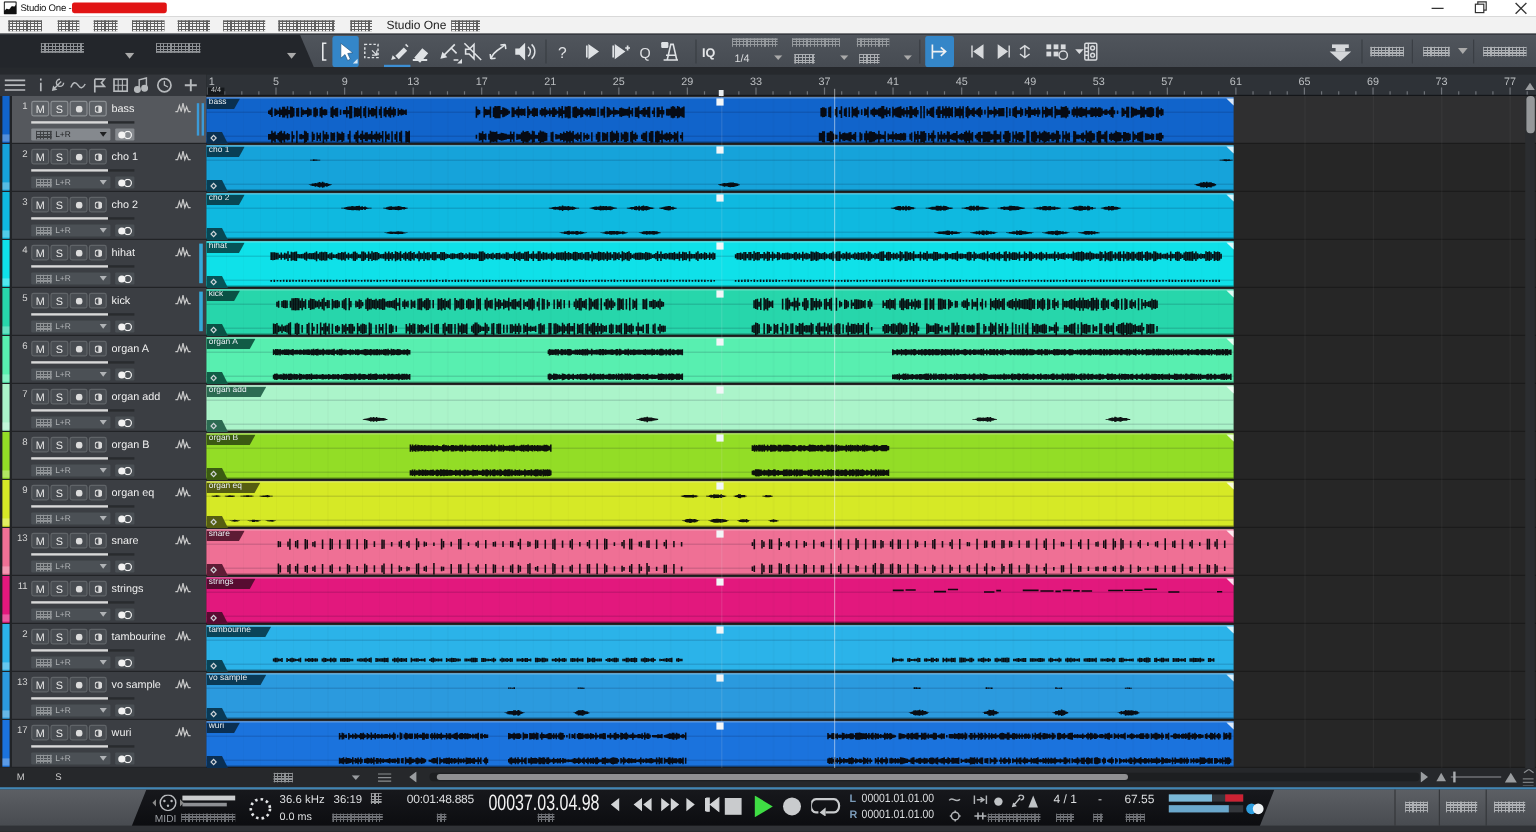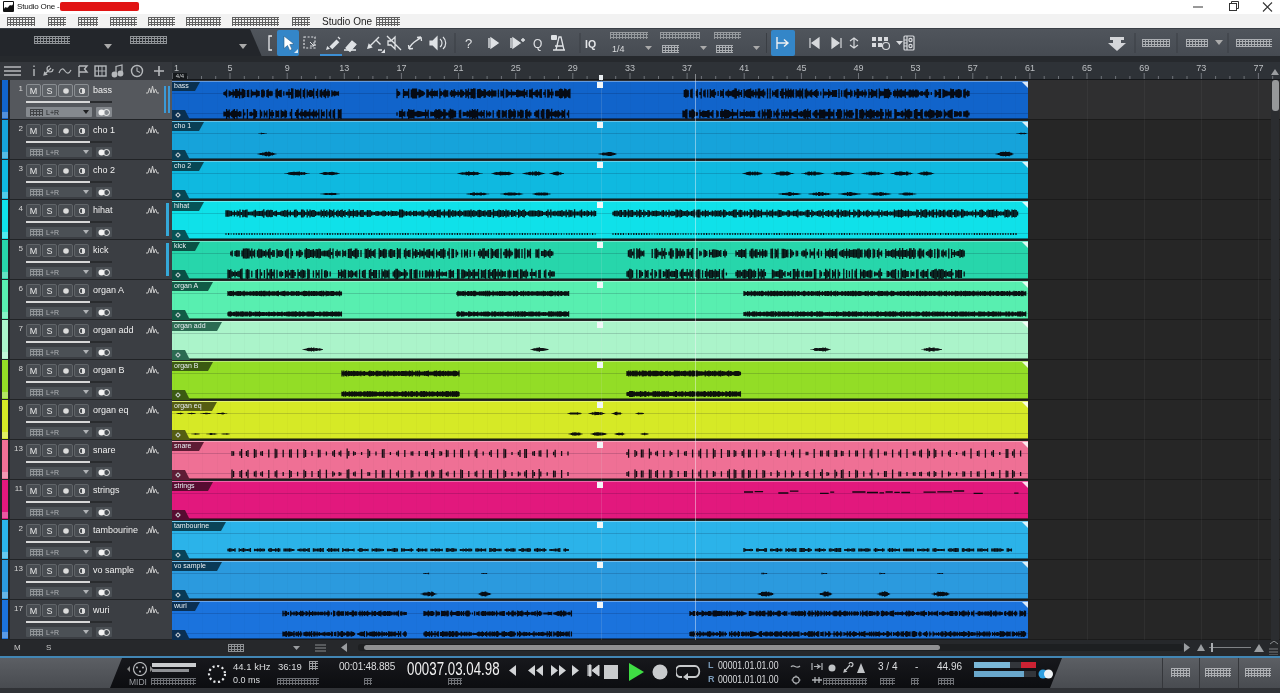--- a/index.html
+++ b/index.html
@@ -894,21 +894,21 @@
       <circle cx="17" cy="5.5" r="1" fill="#b8babd"></circle>
       <circle cx="14" cy="9.5" r="1" fill="#b8babd"></circle>
     </svg>
 <div class="tx" style="left:129px;top:19px;font-size:8.5px;color:#9a9da2">MIDI</div>
 <div class="abs" style="left:152px;top:5px;width:44px;height:4px;background:#caccce"></div>
 <div class="abs" style="left:152px;top:11px;width:37px;height:3px;background:#8e9094"></div>
 <div style="position:absolute;left:151px;top:20px;width:45px;height:7px;background-image:repeating-linear-gradient(to bottom,#9a9da2 0,#9a9da2 1px,transparent 1px,transparent 2.3px),repeating-linear-gradient(to right,#9a9da2 0,#9a9da2 1px,transparent 1px,transparent 3px);opacity:0.68;"></div>
 <svg class="abs" style="left:206px;top:5px" width="22" height="22">
       <circle cx="11" cy="11" r="8" fill="none" stroke="#e4e6e8" stroke-width="2.2" stroke-dasharray="2.1 2.6"></circle>
     </svg>
-<div class="tx" style="left:233px;top:3px;font-size:9.5px;color:#dcdee0">44.1 kHz</div>
+<div class="tx" style="left:233px;top:3px;font-size:9.5px;color:#dcdee0">36.6 kHz</div>
 <div class="tx" style="left:233px;top:17px;font-size:9px;color:#dcdee0">0.0 ms</div>
 <div class="tx" style="left:278px;top:3px;font-size:9.5px;color:#dcdee0">36:19</div>
 <div style="position:absolute;left:309px;top:3px;width:9px;height:9px;background-image:repeating-linear-gradient(to bottom,#dcdee0 0,#dcdee0 1px,transparent 1px,transparent 2.3px),repeating-linear-gradient(to right,#dcdee0 0,#dcdee0 1px,transparent 1px,transparent 3px);opacity:0.68;"></div>
 <div style="position:absolute;left:277px;top:20px;width:42px;height:7px;background-image:repeating-linear-gradient(to bottom,#9a9da2 0,#9a9da2 1px,transparent 1px,transparent 2.3px),repeating-linear-gradient(to right,#9a9da2 0,#9a9da2 1px,transparent 1px,transparent 3px);opacity:0.68;"></div>
 <div class="tx" style="left:339px;top:3px;font-size:10px;color:#dcdee0;letter-spacing:-0.2px">00:01:48.885</div>
 <div style="position:absolute;left:364px;top:20px;width:8px;height:7px;background-image:repeating-linear-gradient(to bottom,#9a9da2 0,#9a9da2 1px,transparent 1px,transparent 2.3px),repeating-linear-gradient(to right,#9a9da2 0,#9a9da2 1px,transparent 1px,transparent 3px);opacity:0.68;"></div>
 <div class="tx" style="left:407px;top:0px;font-size:18.5px;color:#f2f2f2;transform:scaleX(0.72);transform-origin:0 0">00037.03.04.98</div>
 <div style="position:absolute;left:448px;top:20px;width:14px;height:7px;background-image:repeating-linear-gradient(to bottom,#9a9da2 0,#9a9da2 1px,transparent 1px,transparent 2.3px),repeating-linear-gradient(to right,#9a9da2 0,#9a9da2 1px,transparent 1px,transparent 3px);opacity:0.68;"></div>
 <svg class="abs" style="left:508px;top:6px" width="92" height="13" fill="#d2d4d6">
 <path d="M8 1 L1 6.5 L8 12 Z"></path>
@@ -940,25 +940,25 @@
         <path d="M6 14.5 V16 M6 22 V23.5 M1.5 19 H3 M9 19 H10.5"></path>
 <path d="M22 19 H32 M25 16 V22 M29 16 V22" stroke-width="1.3"></path>
 </g>
     </svg>
 <svg class="abs" style="left:828px;top:4px" width="38" height="12">
 <circle cx="4" cy="6" r="3.5" fill="#c0c3c6"></circle>
 <path d="M16 10 L22 3 M16 10 l2.2 -0.5 l-1.6 -1.6 Z M21 2 a2 2 0 1 1 1.5 2.5" stroke="#c0c3c6" fill="none" stroke-width="1.2"></path>
 <path d="M29 11 L33 1 L37 11 Z" fill="#c0c3c6"></path>
 </svg>
 <div style="position:absolute;left:823px;top:20px;width:44px;height:7px;background-image:repeating-linear-gradient(to bottom,#9a9da2 0,#9a9da2 1px,transparent 1px,transparent 2.3px),repeating-linear-gradient(to right,#9a9da2 0,#9a9da2 1px,transparent 1px,transparent 3px);opacity:0.68;"></div>
-<div class="tx" style="left:878px;top:3px;font-size:10px;color:#dcdee0">3 / 4</div>
+<div class="tx" style="left:878px;top:3px;font-size:10px;color:#dcdee0">4 / 1</div>
 <div style="position:absolute;left:880px;top:20px;width:15px;height:7px;background-image:repeating-linear-gradient(to bottom,#9a9da2 0,#9a9da2 1px,transparent 1px,transparent 2.3px),repeating-linear-gradient(to right,#9a9da2 0,#9a9da2 1px,transparent 1px,transparent 3px);opacity:0.68;"></div>
 <div class="tx" style="left:915px;top:3px;font-size:10px;color:#dcdee0">-</div>
 <div style="position:absolute;left:911px;top:20px;width:8px;height:7px;background-image:repeating-linear-gradient(to bottom,#9a9da2 0,#9a9da2 1px,transparent 1px,transparent 2.3px),repeating-linear-gradient(to right,#9a9da2 0,#9a9da2 1px,transparent 1px,transparent 3px);opacity:0.68;"></div>
-<div class="tx" style="left:937px;top:3px;font-size:10px;color:#dcdee0">44.96</div>
+<div class="tx" style="left:937px;top:3px;font-size:10px;color:#dcdee0">67.55</div>
 <div style="position:absolute;left:938px;top:20px;width:16px;height:7px;background-image:repeating-linear-gradient(to bottom,#9a9da2 0,#9a9da2 1px,transparent 1px,transparent 2.3px),repeating-linear-gradient(to right,#9a9da2 0,#9a9da2 1px,transparent 1px,transparent 3px);opacity:0.68;"></div>
 <div class="abs" style="left:974px;top:4px;width:62px;height:6px;background:#33363b"></div>
 <div class="abs" style="left:974px;top:4px;width:36px;height:6px;background:#7ab8d8"></div>
 <div class="abs" style="left:1021px;top:4px;width:15px;height:6px;background:#cc2233"></div>
 <div class="abs" style="left:974px;top:13px;width:62px;height:6px;background:#33363b"></div>
 <div class="abs" style="left:974px;top:13px;width:50px;height:6px;background:#6aa8cc"></div>
 <svg class="abs" style="left:1038px;top:11px" width="16" height="10">
       <circle cx="5" cy="5" r="4.5" fill="#2e9fe0"></circle>
       <circle cx="10.5" cy="5" r="4.5" fill="#eef2f4"></circle>
     </svg>

